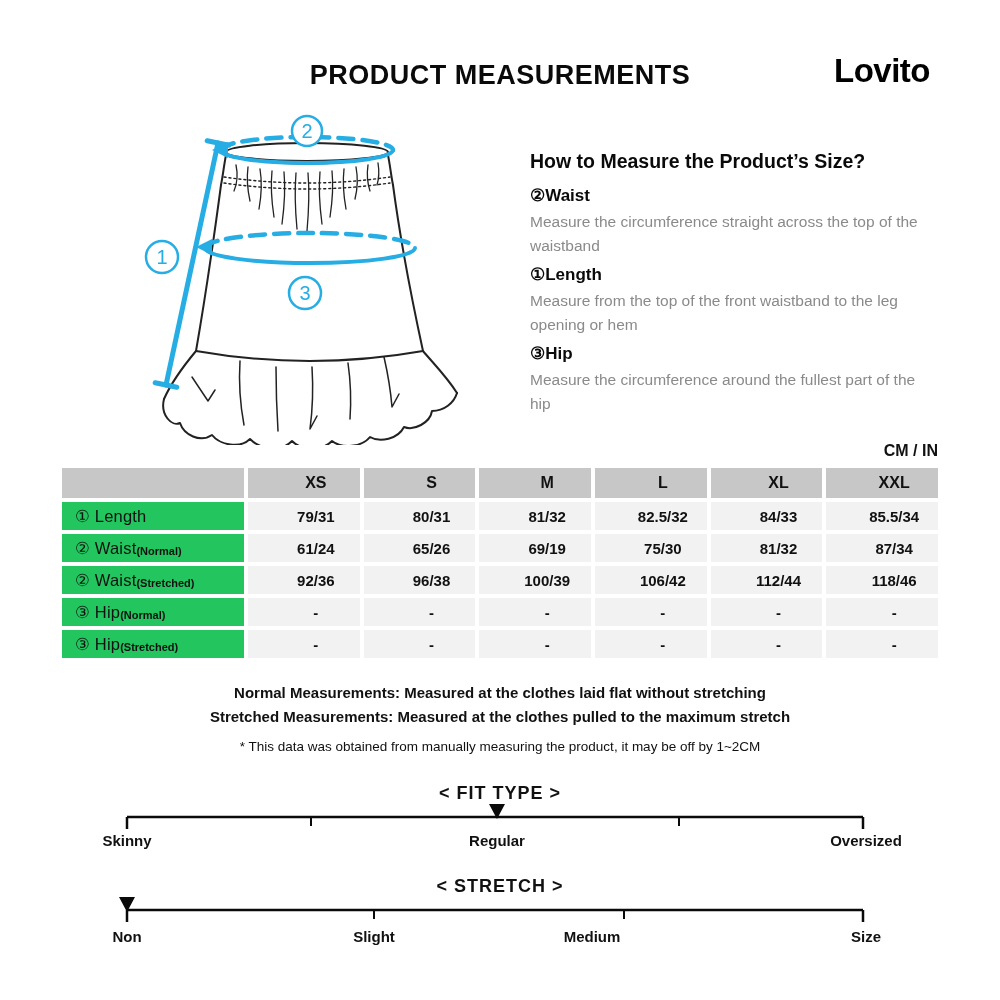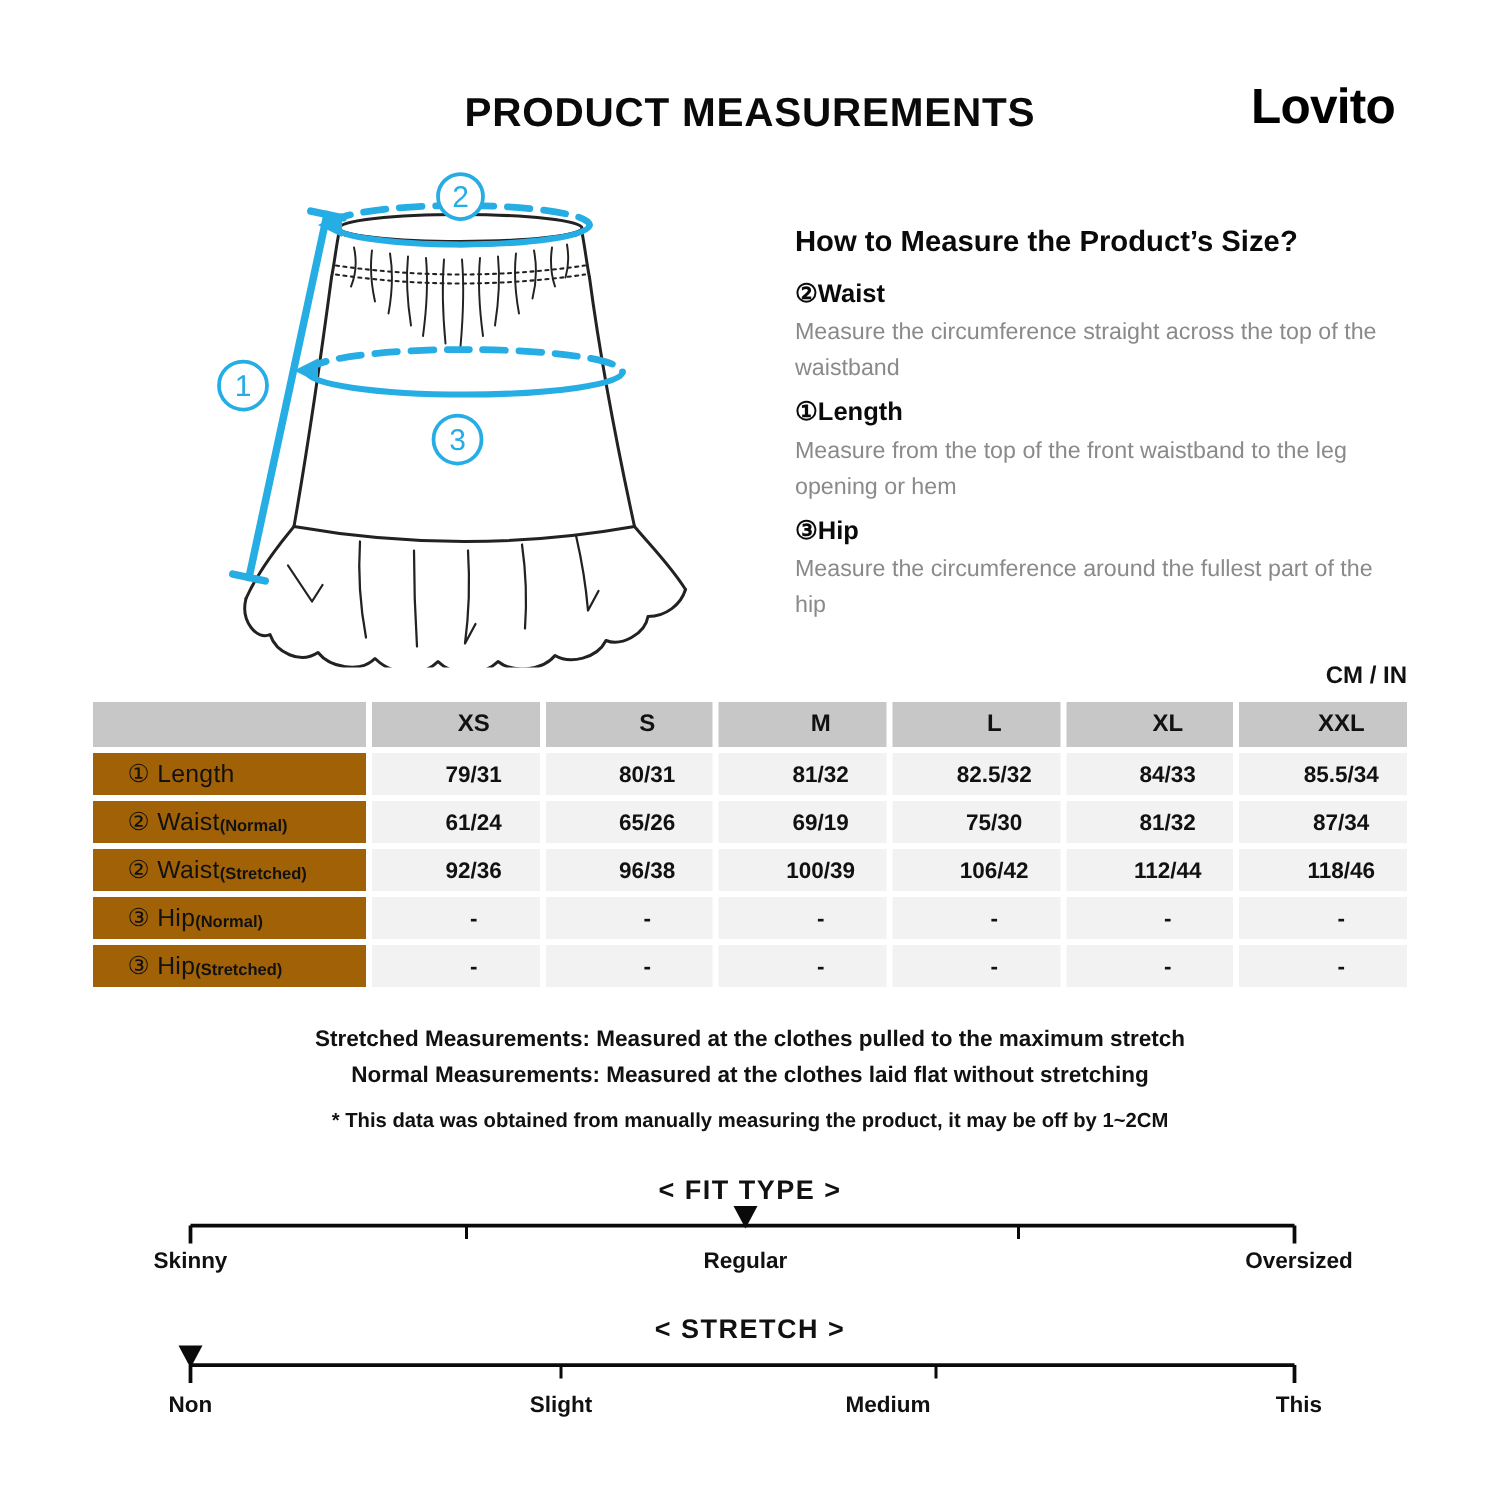--- a/index.html
+++ b/index.html
@@ -29,29 +29,29 @@
   .unit{left:62px;top:442px;width:876px;text-align:right;font-size:16px;font-weight:800;}
 
   
   .size-table{
     left:62px;top:468px;width:876px;
     display:grid;grid-template-columns:182px repeat(6,1fr);gap:4px;
   }
   .size-table .cell{display:flex;align-items:center;justify-content:center;padding-left:24px;}
   .size-table .head{background:#c7c7c7;height:30px;font-size:16px;font-weight:700;}
   .size-table .label{
-    background:#a16207;height:28px;justify-content:flex-start;
-    padding-left:23px;font-size:16.5px;font-weight:400;letter-spacing:.2px;
+    background:#22c55e;height:28px;justify-content:flex-start;
+    padding-left:13px;font-size:16.5px;font-weight:400;letter-spacing:.2px;
   }
   .size-table .label .sub{font-size:11px;font-weight:700;position:relative;top:3px;letter-spacing:0;}
   .size-table .val{background:#f2f2f2;height:28px;font-size:15px;font-weight:700;}
 
   
   .notes{left:0;top:681px;width:1000px;text-align:center;font-size:15px;font-weight:700;line-height:24px;}
-  .disclaimer{left:0;top:739px;width:1000px;text-align:center;font-size:13.5px;font-weight:700;}
+  .disclaimer{left:0;top:739px;width:1000px;text-align:center;font-size:13.5px;font-weight:400;}
 
   
   .scale-title{left:0;width:1000px;text-align:center;font-size:18px;font-weight:800;letter-spacing:1px;}
   .fit-title{top:783px;}
   .stretch-title{top:876px;}
   .scale-label{
     position:absolute;transform:translateX(-50%);
     font-size:15px;font-weight:700;white-space:nowrap;
   }
   .fit-labels{top:836px;}
@@ -219,22 +219,22 @@
     </div>
     <div class="cell val">-</div>
     <div class="cell val">-</div>
     <div class="cell val">-</div>
     <div class="cell val">-</div>
     <div class="cell val">-</div>
     <div class="cell val">-</div>
   </div>
 
 <div class="abs notes">
+  <div>Normal Measurements: Measured at the clothes laid flat without stretching</div>
   <div>Stretched  Measurements: Measured at the clothes pulled to the maximum stretch</div>
-  <div>Normal Measurements: Measured at the clothes laid flat without stretching</div>
 </div>
 <div class="abs disclaimer">* This data was obtained from manually measuring the product, it may be off by 1~2CM</div>
 
 <div class="abs scale-title fit-title">&lt; FIT TYPE &gt;</div>
 <svg class="abs" style="left:0;top:800px;" width="1000" height="34" viewBox="0 0 1000 34">
   <g stroke="#0a0a0a" stroke-width="2.5" fill="none">
     <path d="M 127,17 L 863,17"></path>
     <path d="M 127,17 L 127,29"></path>
     <path d="M 863,17 L 863,29"></path>
     <path d="M 311,17 L 311,26" stroke-width="2"></path>
@@ -256,14 +256,14 @@
     <path d="M 863,17 L 863,29"></path>
     <path d="M 374,17 L 374,26" stroke-width="2"></path>
     <path d="M 624,17 L 624,26" stroke-width="2"></path>
   </g>
   <polygon points="119,4 135,4 127,19" fill="#0a0a0a"></polygon>
 </svg>
 <div class="abs stretch-labels" style="left:0;top:928px;width:1000px;height:20px;">
   <span class="scale-label" style="left:127px;">Non</span>
   <span class="scale-label" style="left:374px;">Slight</span>
   <span class="scale-label" style="left:592px;">Medium</span>
-  <span class="scale-label" style="left:866px;">This</span>
+  <span class="scale-label" style="left:866px;">Size</span>
 </div>
 
 </body></html>

